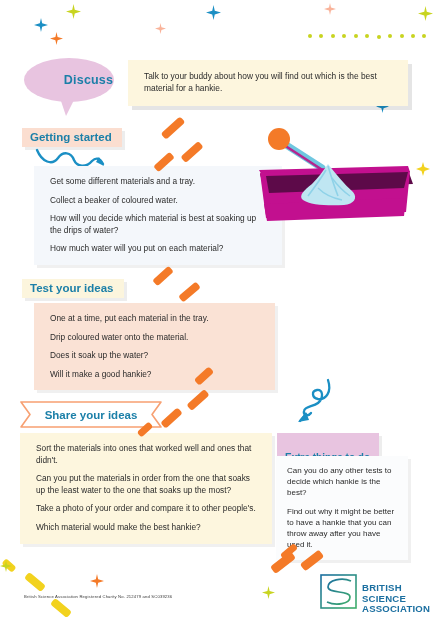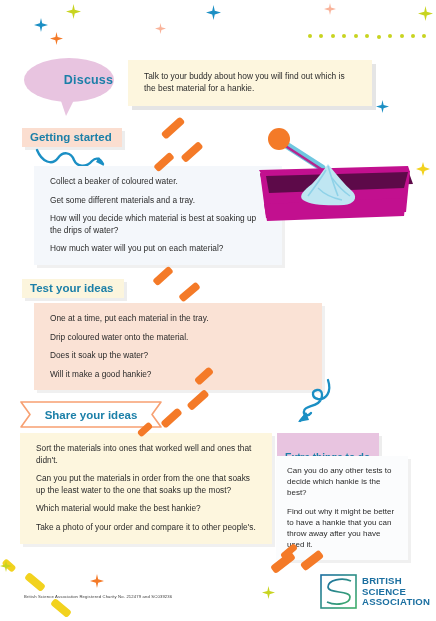--- a/index.html
+++ b/index.html
@@ -73,21 +73,21 @@
     font-size: 8.3px;
     line-height: 11.6px;
     color: #2b2b2b;
     margin-bottom: 7px;
   }
   .panel p:last-child { margin-bottom: 0; }
 
   
   #discuss-panel {
     left: 128px; top: 60px;
-    width: 244px; min-height: 46px;
+    width: 280px; min-height: 46px;
     background: #fdf6de;
     box-shadow: 4px 4px 0 rgba(0,0,0,0.10);
   }
   #discuss-panel p { font-size: 8.4px; line-height: 12px; }
 
   
   .tag {
     position: absolute;
     font-weight: bold;
     font-size: 11.5px;
@@ -108,21 +108,21 @@
   }
 
   
   #tag-test-ideas {
     left: 22px; top: 279px;
     background: #fcf5dd;
     box-shadow: 3px 3px 0 rgba(0,0,0,0.07);
   }
   #test-ideas-panel {
     left: 34px; top: 303px;
-    width: 288px;
+    width: 241px;
     background: #fae2d5;
     box-shadow: 3px 3px 0 rgba(0,0,0,0.06);
   }
 
   
   #share-ribbon {
     position: absolute;
     left: 20px; top: 401px;
     width: 142px; height: 27px;
   }
@@ -178,21 +178,21 @@
     letter-spacing: 0.15px;
     white-space: nowrap;
   }
   #bsa-logo {
     position: absolute;
     left: 320px; top: 573px;
     width: 104px; height: 38px;
   }
   #bsa-logo .logo-text {
     position: absolute;
-    left: 42px; top: 3px;
+    left: 42px; top: 10px;
     line-height: 10.5px;
   }
   #bsa-logo .logo-text div {
     font-size: 9.6px;
     font-weight: bold;
     color: #1b6fa0;
     letter-spacing: 0.2px;
   }
 </style>
 </head>
@@ -272,22 +272,22 @@
   </div>
 
   <div class="deco" style="left:34px;top:148px;">
     <svg width="76" height="26" viewBox="0 0 76 26">
       <path d="M3 2 C 8 14, 18 18, 24 10 C 29 3, 37 4, 40 12 C 43 19, 52 20, 58 13 C 62 9, 66 10, 69 16" stroke="#1b8fc4" stroke-width="2.4" fill="none" stroke-linecap="round"></path>
       <path d="M62 14 L70 18 L65 9" fill="#1b8fc4"></path>
     </svg>
   </div>
 
   <div class="panel" id="getting-started-panel">
+    <p>Get some different materials and a tray.</p>
     <p>Collect a beaker of coloured water.</p>
-    <p>Get some different materials and a tray.</p>
     <p>How will you decide which material is best at soaking up the drips of water?</p>
     <p>How much water will you put on each material?</p>
   </div>
 
   <div id="illustration">
     <svg width="175" height="112" viewBox="0 0 175 112">
 
       <g>
         <path d="M22 15 L64 42" stroke="#6fc7e0" stroke-width="7" stroke-linecap="round"></path>
         <path d="M26 19 L66 45" stroke="#b3268f" stroke-width="2.6" stroke-linecap="round"></path>
@@ -335,22 +335,22 @@
   <div id="share-ribbon">
     <svg width="142" height="27" viewBox="0 0 142 27" style="position:absolute;left:0;top:0">
       <path d="M1 1 L141 1 L132 13.5 L141 26 L1 26 L10 13.5 Z" fill="#ffffff" stroke="#f7a072" stroke-width="1.6" stroke-linejoin="round"></path>
     </svg>
     <div class="ribbon-label">Share your ideas</div>
   </div>
 
   <div class="panel" id="share-panel">
     <p>Sort the materials into ones that worked well and ones that didn't.</p>
     <p>Can you put the materials in order from the one that soaks up the least water to the one that soaks up the most?</p>
+    <p>Take a photo of your order and compare it to other people's.</p>
     <p>Which material would make the best hankie?</p>
-    <p>Take a photo of your order and compare it to other people's.</p>
   </div>
 
   <div class="deco" style="left:292px;top:378px;">
     <svg width="44" height="50" viewBox="0 0 44 50">
       <path d="M36 2 C 40 14, 34 22, 26 21 C 20 20, 19 13, 25 12 C 31 11, 32 20, 26 25
                C 21 29, 13 28, 12 33 C 11 37, 16 39, 19 35" stroke="#1b8fc4" stroke-width="2.3" fill="none" stroke-linecap="round"></path>
       <path d="M6 44 L14 34 L17 42 Z" fill="#1b8fc4"></path>
       <path d="M14 36 L8 43" stroke="#1b8fc4" stroke-width="2.3" stroke-linecap="round"></path>
     </svg>
   </div>

